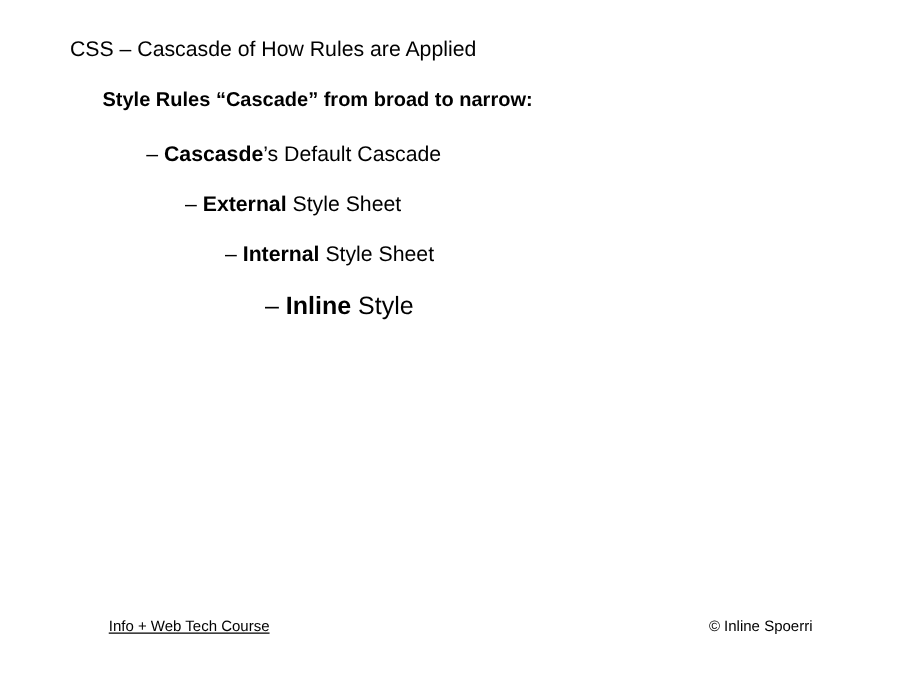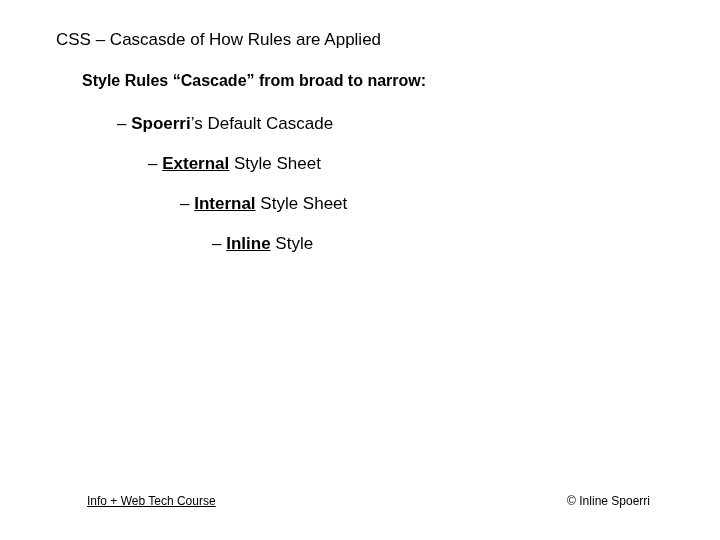--- a/index.html
+++ b/index.html
@@ -3,35 +3,35 @@
 <meta charset="utf-8">
 <style>
   * { margin: 0; padding: 0; box-sizing: border-box; }
   html, body { width: 720px; height: 540px; background: #fff; font-family: Verdana, Geneva, sans-serif; color: #000; }
   .slide { position: relative; width: 720px; height: 540px; }
   .title { position: absolute; left: 56px; top: 30px; font-size: 17px; font-weight: 400; }
   .heading { position: absolute; left: 82px; top: 72px; font-size: 16px; font-weight: 700; }
   .line1 { position: absolute; left: 117px; top: 114px; font-size: 17px; }
   .line2 { position: absolute; left: 148px; top: 154px; font-size: 17px; }
   .line3 { position: absolute; left: 180px; top: 194px; font-size: 17px; }
-  .line4 { position: absolute; left: 212px; top: 234px; font-size: 17px; }
+  .line4 { position: absolute; left: 212px; top: 234px; font-size: 20px; }
   .b { font-weight: 700; }
-  .u { text-decoration: underline; }
+  .u { }
   .footer-left { position: absolute; left: 87px; bottom: 32px; font-size: 12px; text-decoration: underline; }
   .footer-right { position: absolute; right: 70px; bottom: 32px; font-size: 12px; }
 </style>
 </head>
 <body>
 
 <div class="slide">
   <div class="title">CSS – Cascasde of How Rules are Applied</div>
   <div class="heading b">Style Rules “Cascade” from broad to narrow:</div>
 
   <div class="line1">
-    <span>–  </span><span class="b">Spoerri</span><span>’s Default Cascade</span>
+    <span>–  </span><span class="b">Cascasde</span><span>’s Default Cascade</span>
   </div>
 
   <div class="line2">
     <span>– </span><span class="b u">External</span><span> Style Sheet</span>
   </div>
 
   <div class="line3">
     <span>– </span><span class="b u">Internal</span><span> Style Sheet</span>
   </div>
 

